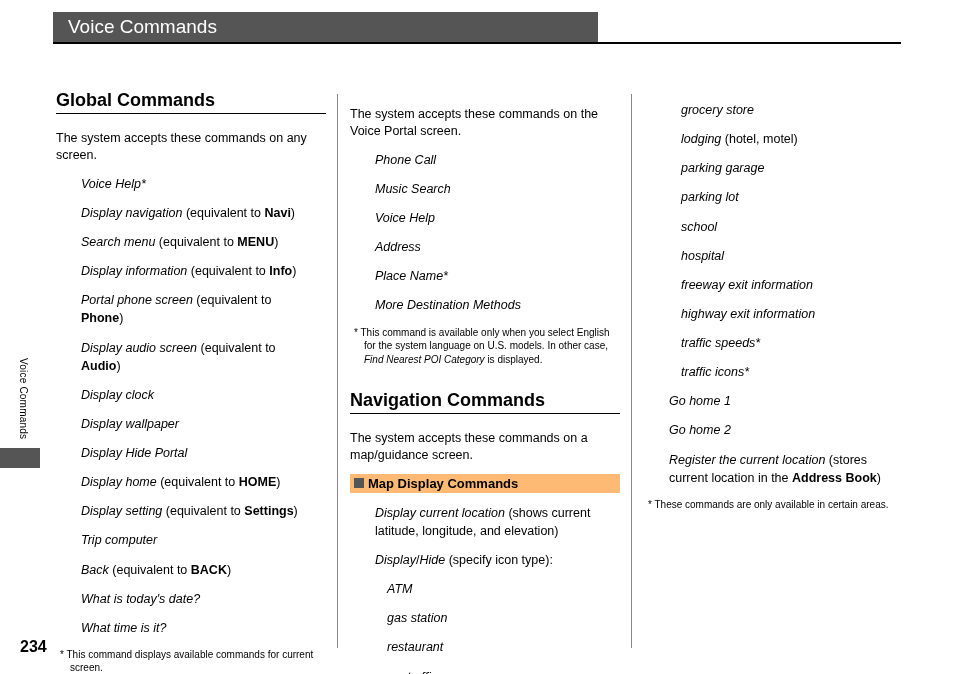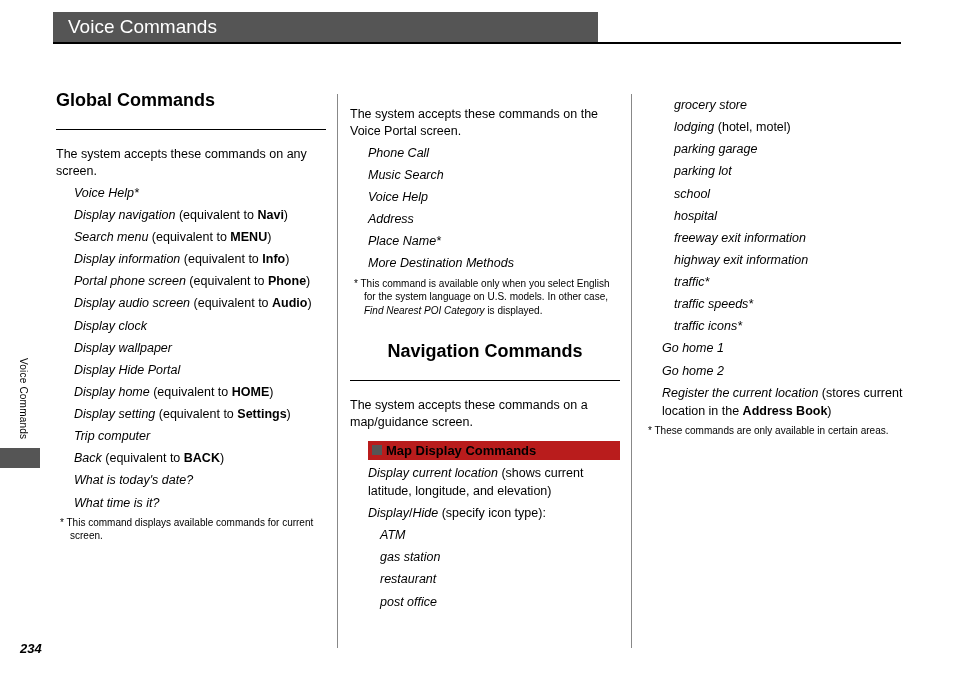--- a/index.html
+++ b/index.html
@@ -70,68 +70,67 @@
     right:-12px;
     top:4px;
     bottom:-4px;
     width:1px;
     background:#888;
   }
   h2.section {
     font-size: 18px;
     font-weight: 700;
     margin: 0 0 2px 0;
-    padding-bottom: 18px;
+    padding-bottom: 2px;
     border-bottom: 1.5px solid #000;
   }
-  h2.section.spaced { margin-top: 24px; text-align: center; }
+  h2.section.spaced { margin-top: 24px; }
   .intro {
     margin: 16px 0 4px 0;
     font-size: 12.5px;
     line-height: 1.35;
   }
   .cmd-list {
     margin: 0;
     padding-left: 14px;
     font-size: 12.5px;
     line-height: 1.45;
   }
-  .cmd-list p { margin: 4px; }
+  .cmd-list p { margin: 11px; }
   .it { font-style: italic; }
   .b { font-weight: 700; }
   .note {
     font-size: 10px;
     line-height: 1.35;
     margin: 4px 0 0 0;
     padding-left: 14px;
     text-indent: -10px;
   }
   .sub-heading {
-    background: #b91c1c;
+    background: #fdba74;
     font-weight: 700;
     font-size: 13px;
     padding: 2px 4px 2px 4px;
-    margin: 10px 0 4px 18px;
+    margin: 10px 0 4px 0;
   }
   .sub-heading .sq {
     display:inline-block;
     width:10px;height:10px;
     background:#555;
     margin-right:4px;
     vertical-align:middle;
     position:relative;top:-1px;
   }
   .sublist { padding-left: 26px; }
   .page-number {
     position: absolute;
     left: 20px;
     bottom: 18px;
-    font-size: 13px;
+    font-size: 16px;
     font-weight: 600;
-    font-style: italic;
   }
 </style>
 </head>
 <body>
 
 <div class="page-title-bar">
   <span>Voice Commands</span>
 </div>
 <div class="ruled-line"></div>
 
@@ -198,21 +197,20 @@
   <div class="col">
     <div class="cmd-list sublist" style="margin-top:6px;">
       <p><span class="it">grocery store</span></p>
       <p><span class="it">lodging</span><span> (hotel, motel)</span></p>
       <p><span class="it">parking garage</span></p>
       <p><span class="it">parking lot</span></p>
       <p><span class="it">school</span></p>
       <p><span class="it">hospital</span></p>
       <p><span class="it">freeway exit information</span></p>
       <p><span class="it">highway exit information</span></p>
-      <p><span class="it">traffic*</span></p>
       <p><span class="it">traffic speeds*</span></p>
       <p><span class="it">traffic icons*</span></p>
     </div>
     <div class="cmd-list">
       <p><span class="it">Go home 1</span></p>
       <p><span class="it">Go home 2</span></p>
       <p><span class="it">Register the current location</span><span> (stores current location in the </span><span class="b">Address Book</span><span>)</span></p>
     </div>
     <p class="note">*  These commands are only available in certain areas.</p>
   </div>

